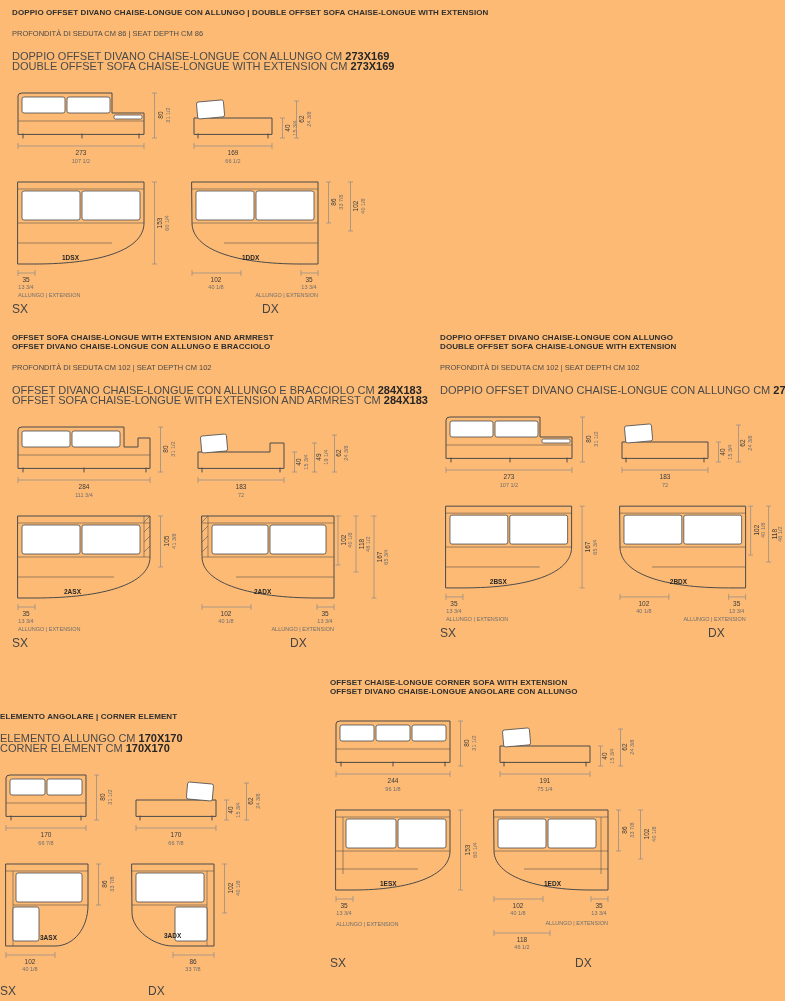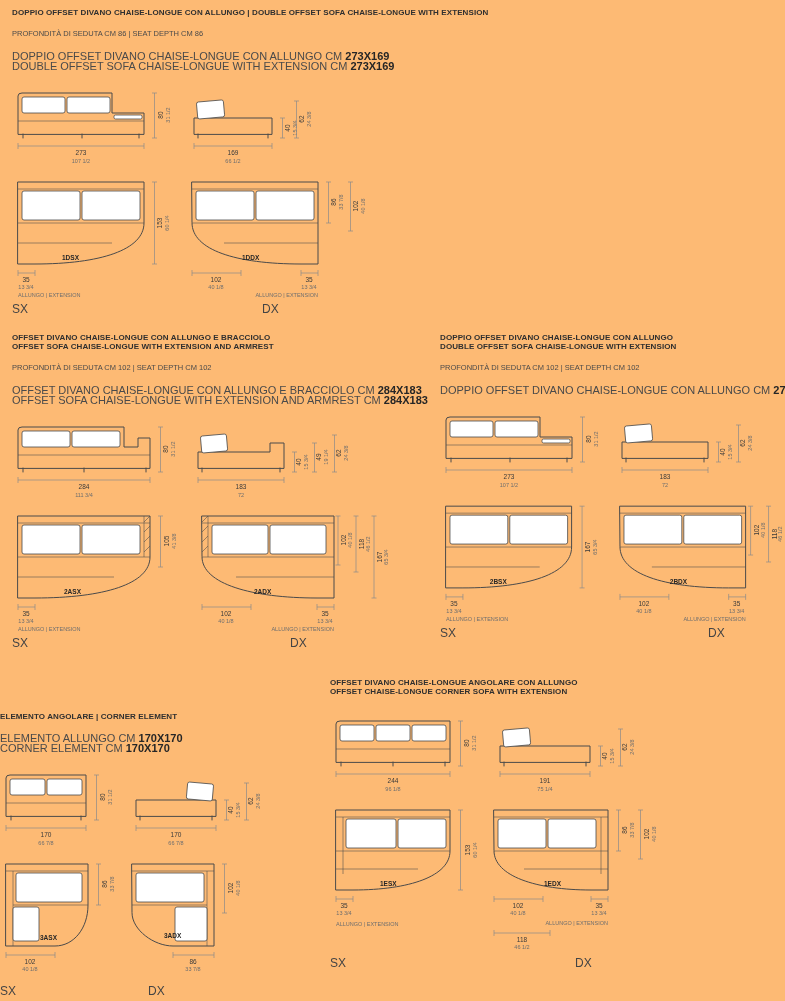--- a/index.html
+++ b/index.html
@@ -141,22 +141,22 @@
       </svg>
     </div>
     <div class="orient">
       <span style="left:0">SX</span>
       <span style="left:250px">DX</span>
     </div>
   </section>
 
   <section class="sec" style="left:12px;top:333px;width:420px">
     <div class="ttl">
+      <div>OFFSET SOFA CHAISE-LONGUE WITH EXTENSION AND ARMREST</div>
       <div>OFFSET DIVANO CHAISE-LONGUE CON ALLUNGO E BRACCIOLO</div>
-      <div>OFFSET SOFA CHAISE-LONGUE WITH EXTENSION AND ARMREST</div>
     </div>
     <div class="depth">PROFONDITÀ DI SEDUTA CM 102 | SEAT DEPTH CM 102</div>
     <div class="desc"><span>OFFSET DIVANO CHAISE-LONGUE CON ALLUNGO E BRACCIOLO CM</span> <b>284X183</b></div>
     <div class="desc"><span>OFFSET SOFA CHAISE-LONGUE WITH EXTENSION AND ARMREST CM</span> <b>284X183</b></div>
 
     <div class="rowE">
       <svg class="draw" width="166" height="88" viewBox="0 0 166 88">
         <g>
           <path class="o" d="M6,54 L6,16 Q6,13 10,13 L112,13 L112,33 L126,33 L126,24 L138,24 L138,54 Z"></path>
           <line class="sm" x1="6" y1="41" x2="138" y2="41"></line>
@@ -492,22 +492,22 @@
       </svg>
     </div>
     <div class="orient">
       <span style="left:0">SX</span>
       <span style="left:148px">DX</span>
     </div>
   </section>
 
   <section class="sec" style="left:330px;top:678px;width:450px;height:323px">
     <div class="ttl">
+      <div>OFFSET CHAISE-LONGUE CORNER SOFA WITH EXTENSION</div>
       <div>OFFSET DIVANO CHAISE-LONGUE ANGOLARE CON ALLUNGO</div>
-      <div>OFFSET CHAISE-LONGUE CORNER SOFA WITH EXTENSION</div>
     </div>
 
     <div class="rowE">
       <svg class="draw" width="150" height="88" viewBox="0 0 150 88">
         <g>
           <path class="o" d="M6,54 L6,16 Q6,13 10,13 L120,13 L120,54 Z"></path>
           <line class="sm" x1="6" y1="41" x2="120" y2="41"></line>
           <rect class="c" x="10" y="17" width="34" height="16" rx="2"></rect>
           <rect class="c" x="46" y="17" width="34" height="16" rx="2"></rect>
           <rect class="c" x="82" y="17" width="34" height="16" rx="2"></rect>

